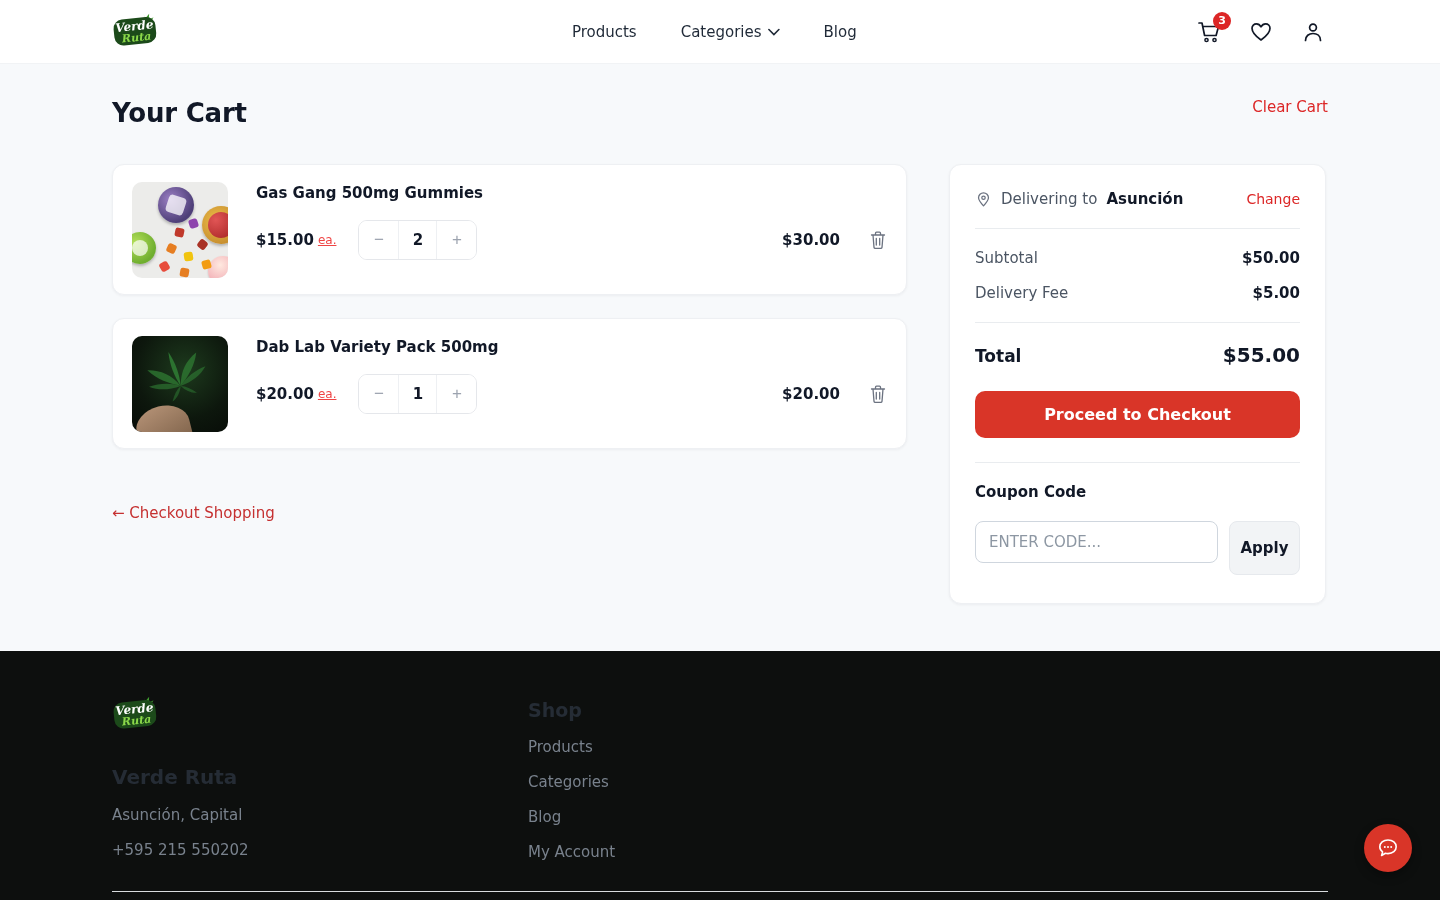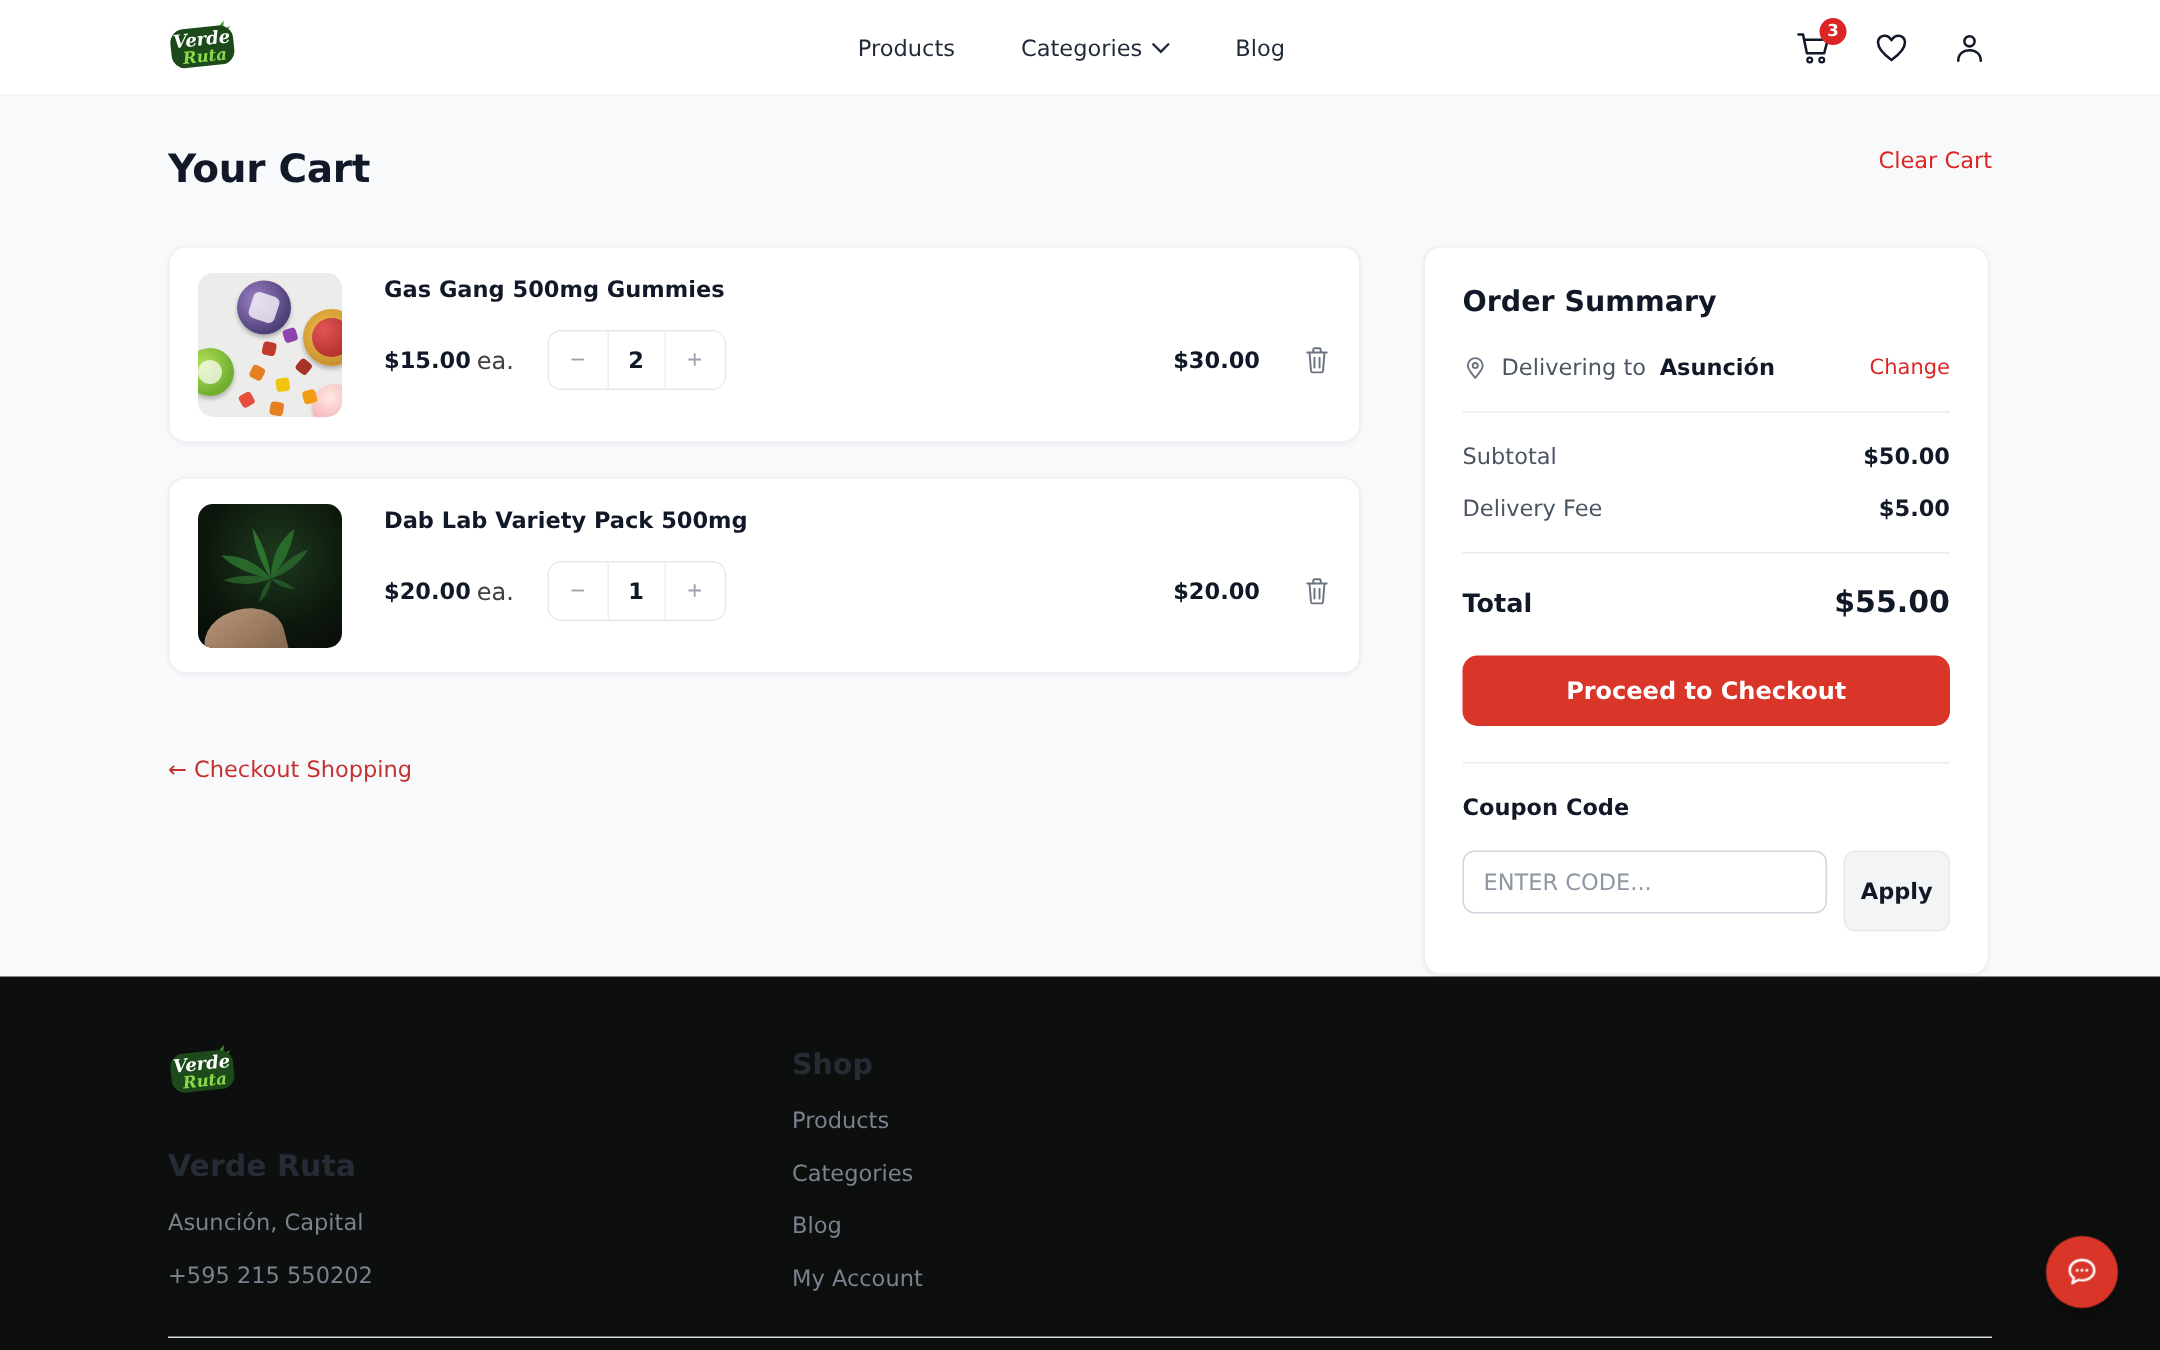--- a/index.html
+++ b/index.html
@@ -28,21 +28,21 @@
   .cart-col { width:795px; display:flex; flex-direction:column; gap:23px; }
 
   .cart-card { background:#fff; border:1px solid #eef0f3; border-radius:12px;
                box-shadow:0 1px 3px rgba(16,24,40,.05); padding:17px 20px 17px 19px;
                display:flex; gap:28px; height:131px; }
   .prod-img { width:96px; height:96px; border-radius:10px; overflow:hidden; position:relative; flex:none; }
   .card-body { flex:1; display:flex; flex-direction:column; }
   .prod-name { font-size:15px; font-weight:700; margin-top:2px; }
   .card-row { display:flex; align-items:center; margin-top:18px; }
   .unit-price { font-size:15px; font-weight:700; }
-  .unit-suffix { font-size:16px; color:#404040; margin-left:4px; }
+  .unit-suffix { font-size:12px; color:#ef4444; margin-left:4px;text-decoration:underline; }
   .stepper { display:flex; align-items:stretch; border:1px solid #e5e7eb; border-radius:9px;
              overflow:hidden; margin-left:22px; background:#fff; height:40px; }
   .step-btn { width:39px; display:flex; align-items:center; justify-content:center;
               font-size:17px; color:#9ca3af; cursor:pointer; background:#fff; border:none; }
   .step-val { width:39px; display:flex; align-items:center; justify-content:center;
               font-size:15px; font-weight:700; color:#111827;
               border-left:1px solid #eef0f3; border-right:1px solid #eef0f3; }
   .line-right { margin-left:auto; display:flex; align-items:center; gap:30px; }
   .line-total { font-size:15px; font-weight:700; }
   .trash { cursor:pointer; display:flex; align-items:center; }
@@ -247,21 +247,20 @@
           </div>
         </div>
       </div>
 
       <div>
         <span class="continue">← Checkout Shopping</span>
       </div>
     </div>
 
     <div class="summary">
-      <div class="summary-title">Order Summary</div>
 
       <div class="deliver-row">
         <svg width="17" height="17" viewBox="0 0 24 24">
           <path d="M12 21 C7.5 16 5 12.5 5 9.5 a7 7 0 0 1 14 0 C19 12.5 16.5 16 12 21Z" fill="none" stroke="#6b7280" stroke-width="1.8" stroke-linejoin="round"></path>
           <circle cx="12" cy="9.5" r="2.4" fill="none" stroke="#6b7280" stroke-width="1.8"></circle>
         </svg>
         <span>Delivering to</span>
         <span class="deliver-city">Asunción</span>
         <span class="change">Change</span>
       </div>

